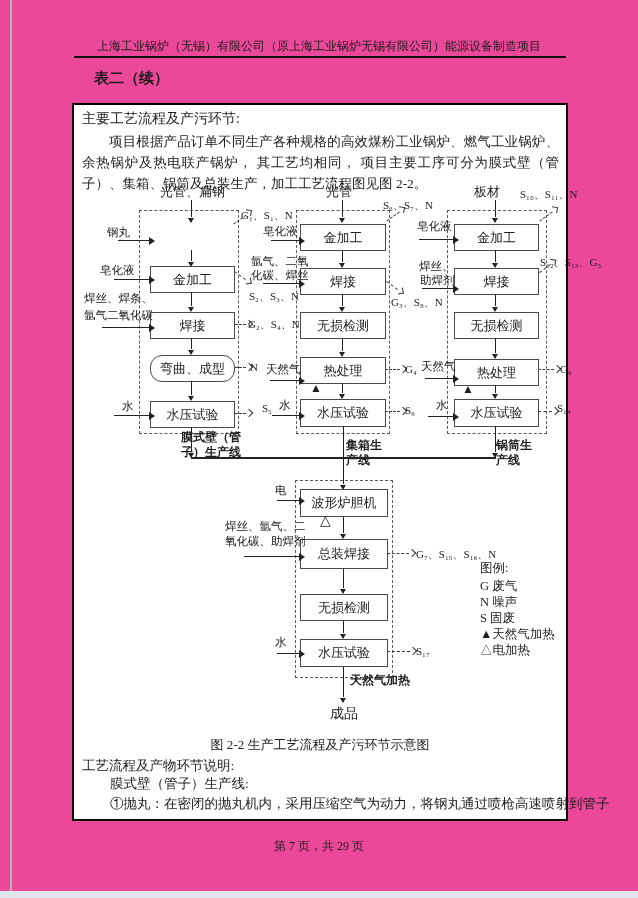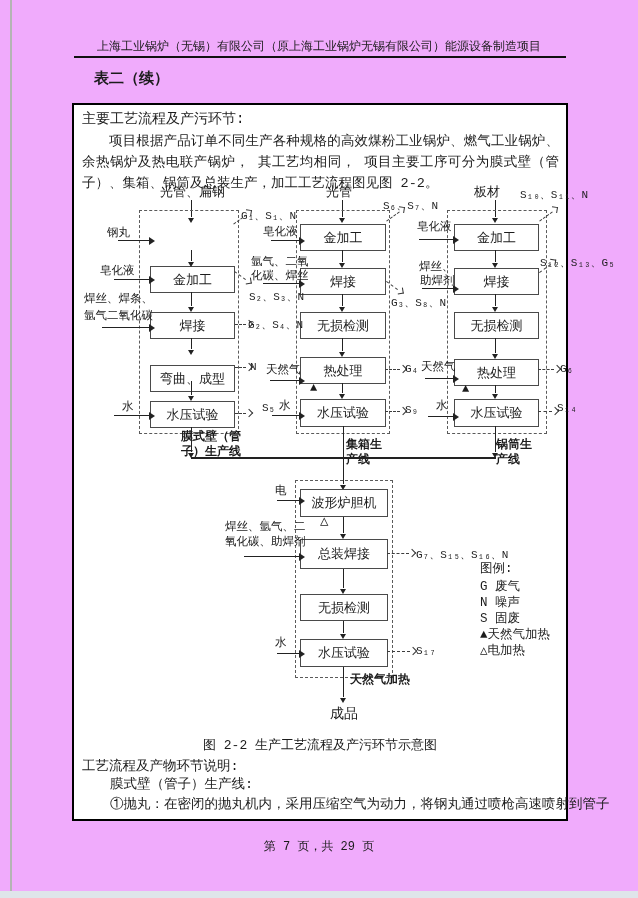--- a/index.html
+++ b/index.html
@@ -1,17 +1,17 @@
 <!DOCTYPE html>
 <html><head>
 <meta charset="utf-8">
 <style>
   html,body{margin:0;padding:0;background:#ffffff;}
-  .page{position:relative;width:638px;height:898px;background:#f0abfc;overflow:hidden;
-        font-family:Liberation Mono, monospace;color:#1c1c1c;}
+  .page{position:relative;width:638px;height:898px;background:#ec4899;overflow:hidden;
+        font-family:Liberation Serif, serif;color:#1c1c1c;}
   .scan-left{position:absolute;left:10px;top:0;width:2px;height:891px;background:#b4b4b4;}
   .scan-bottom{position:absolute;left:0;top:891px;width:638px;height:7px;background:#dfe5ea;}
   .header-title{position:absolute;top:38px;left:0;width:100%;text-align:center;font-size:12px;white-space:nowrap;}
   .header-rule{position:absolute;top:56px;left:74px;width:492px;height:2px;background:#111;}
   .table-label{position:absolute;top:69px;left:94px;font-size:15px;font-weight:bold;}
   .main-box{position:absolute;left:72px;top:103px;width:492px;height:714px;border:2px solid #000;background:#fff;}
   .footer{position:absolute;top:838px;left:0;width:100%;text-align:center;font-size:12px;}
 
   .sec-title{position:absolute;left:8px;top:5px;font-size:14px;}
   .intro{position:absolute;left:8px;top:26px;width:477px;font-size:13.5px;line-height:21px;
@@ -69,21 +69,21 @@
     <div class="varr" style="left:268px;top:95px;height:17px;"></div>
     <div class="varr" style="left:421px;top:95px;height:17px;"></div>
 
     <div class="dregion" style="left:65px;top:105px;width:98px;height:222px;"></div>
     <div class="dregion" style="left:222px;top:105px;width:92px;height:222px;"></div>
     <div class="dregion" style="left:373px;top:105px;width:98px;height:222px;"></div>
     <div class="dregion" style="left:221px;top:375px;width:96px;height:196px;"></div>
 
     <div class="pbox" style="left:76px;top:161px;width:83px;height:25px;">金加工</div>
     <div class="pbox" style="left:76px;top:207px;width:83px;height:25px;">焊接</div>
-    <div class="pbox" style="left:76px;top:260px;width:83px;height:25px;">弯曲、成型</div>
+    <div class="pbox" style="left:76px;top:250px;width:83px;height:25px;border-radius:12px;">弯曲、成型</div>
     <div class="pbox" style="left:76px;top:296px;width:83px;height:25px;">水压试验</div>
     <div class="varr" style="left:117px;top:145px;height:11px;"></div>
     <div class="varr" style="left:117px;top:187px;height:14px;"></div>
     <div class="varr" style="left:117px;top:233px;height:11px;"></div>
     <div class="varr" style="left:117px;top:276px;height:14px;"></div>
 
     <div class="pbox" style="left:226px;top:119px;width:84px;height:25px;">金加工</div>
     <div class="pbox" style="left:226px;top:163px;width:84px;height:25px;">焊接</div>
     <div class="pbox" style="left:226px;top:207px;width:84px;height:25px;">无损检测</div>
     <div class="pbox" style="left:226px;top:252px;width:84px;height:25px;">热处理</div>

